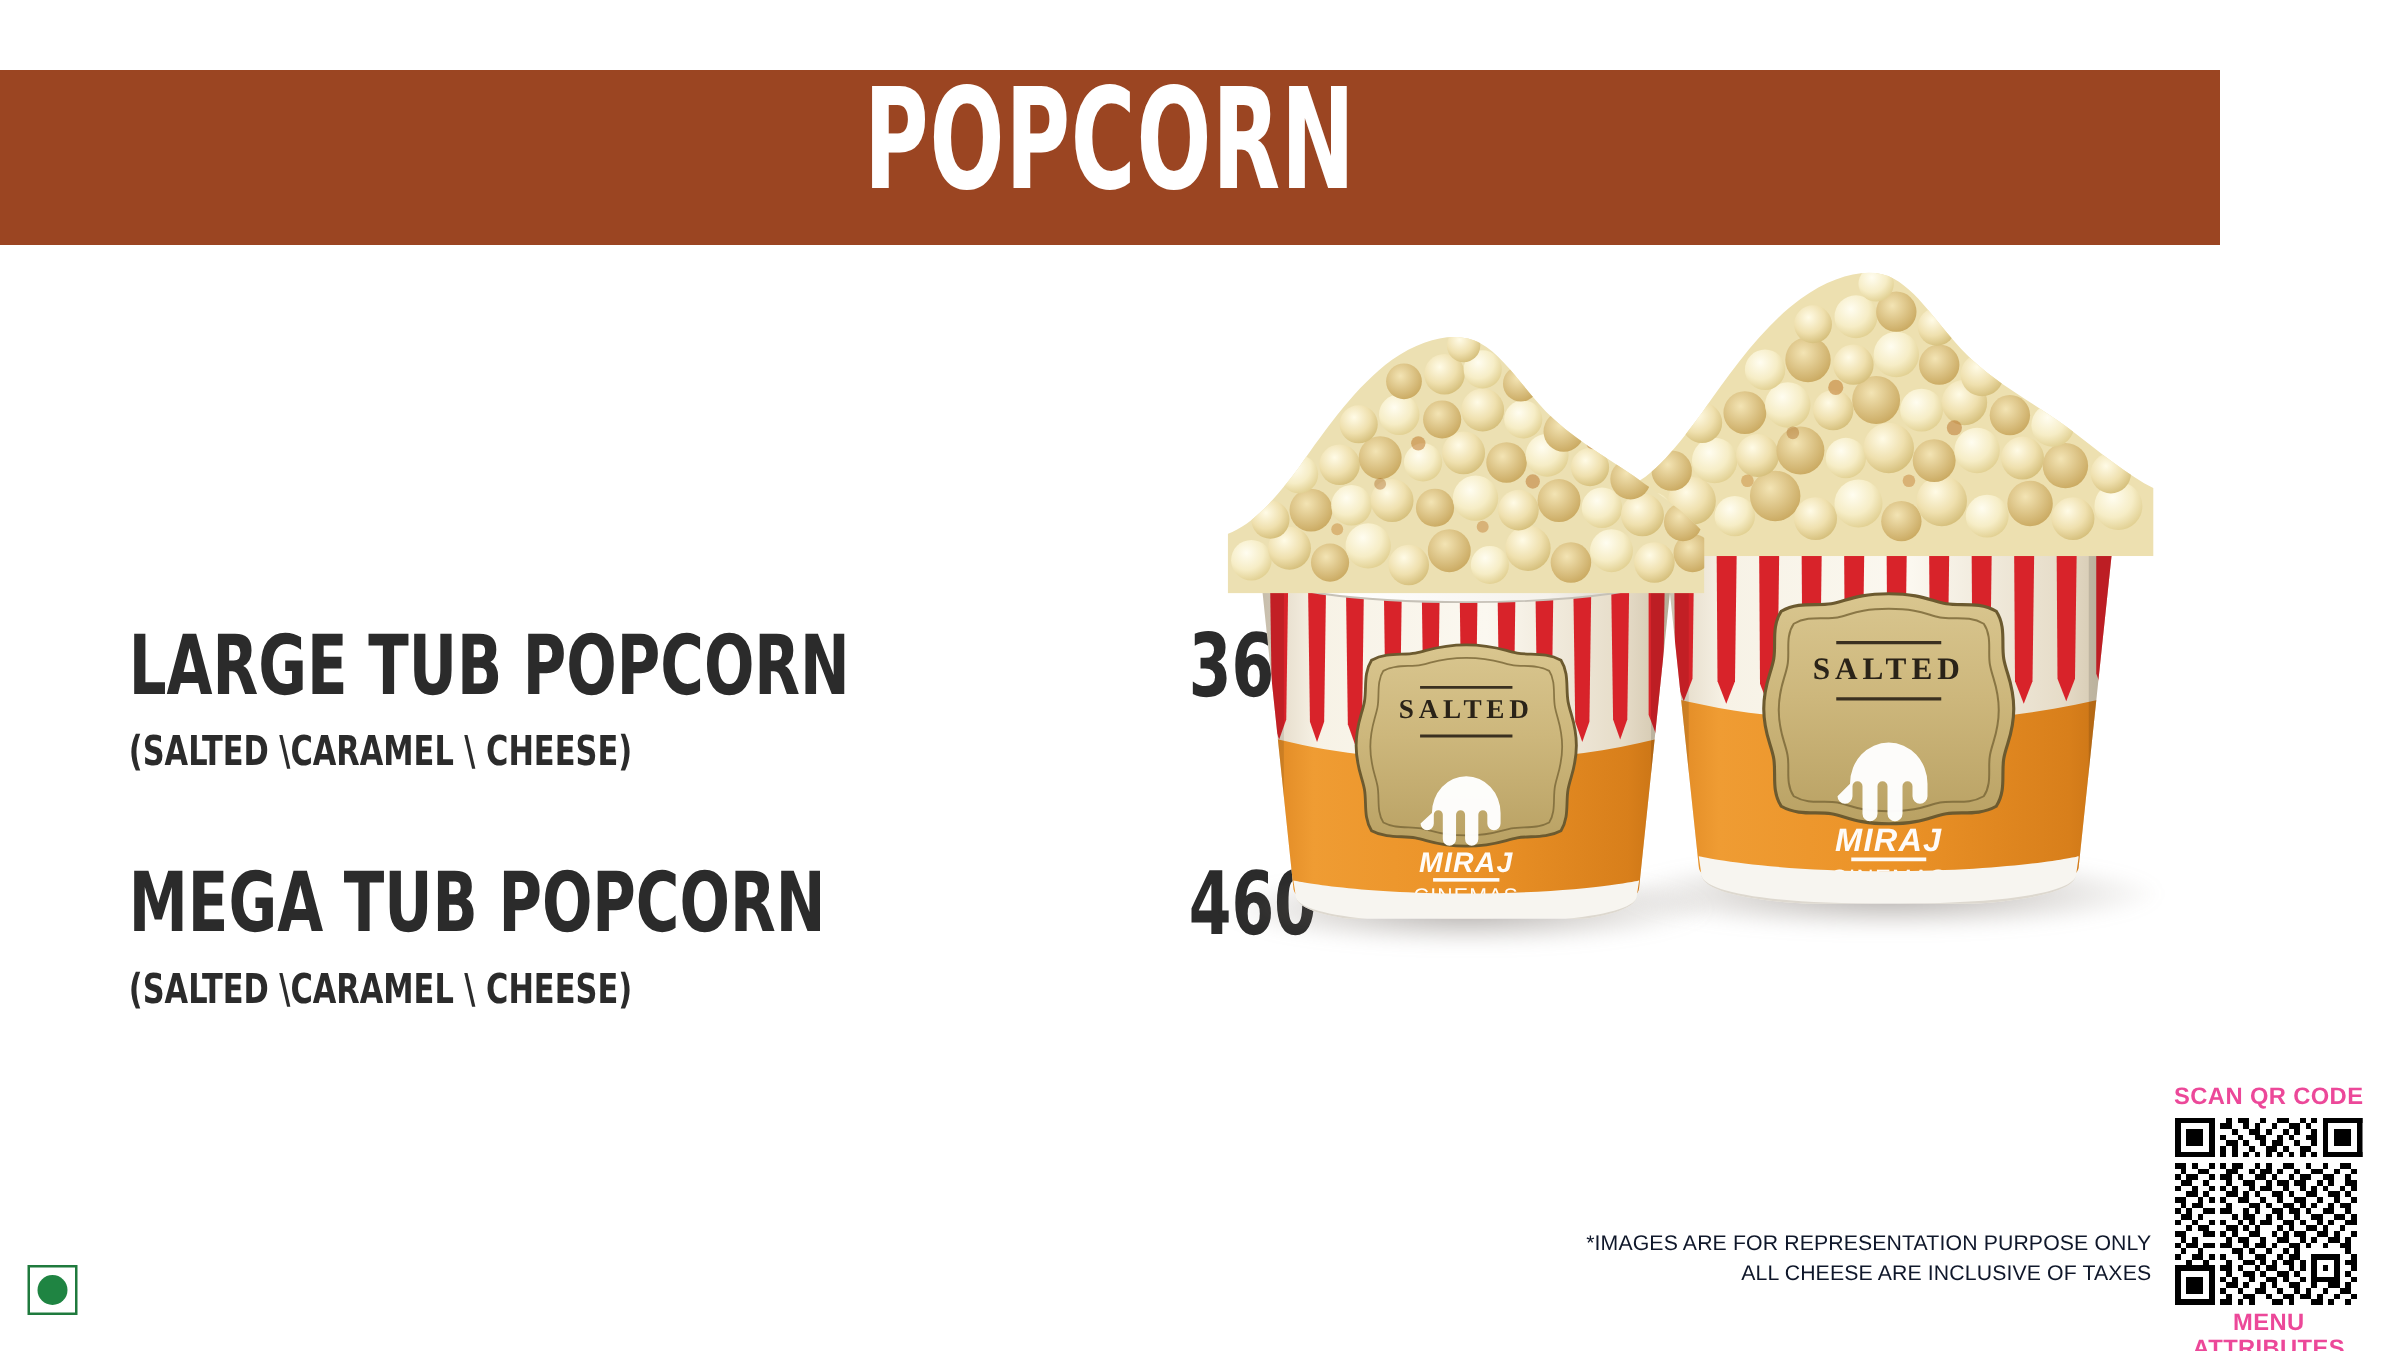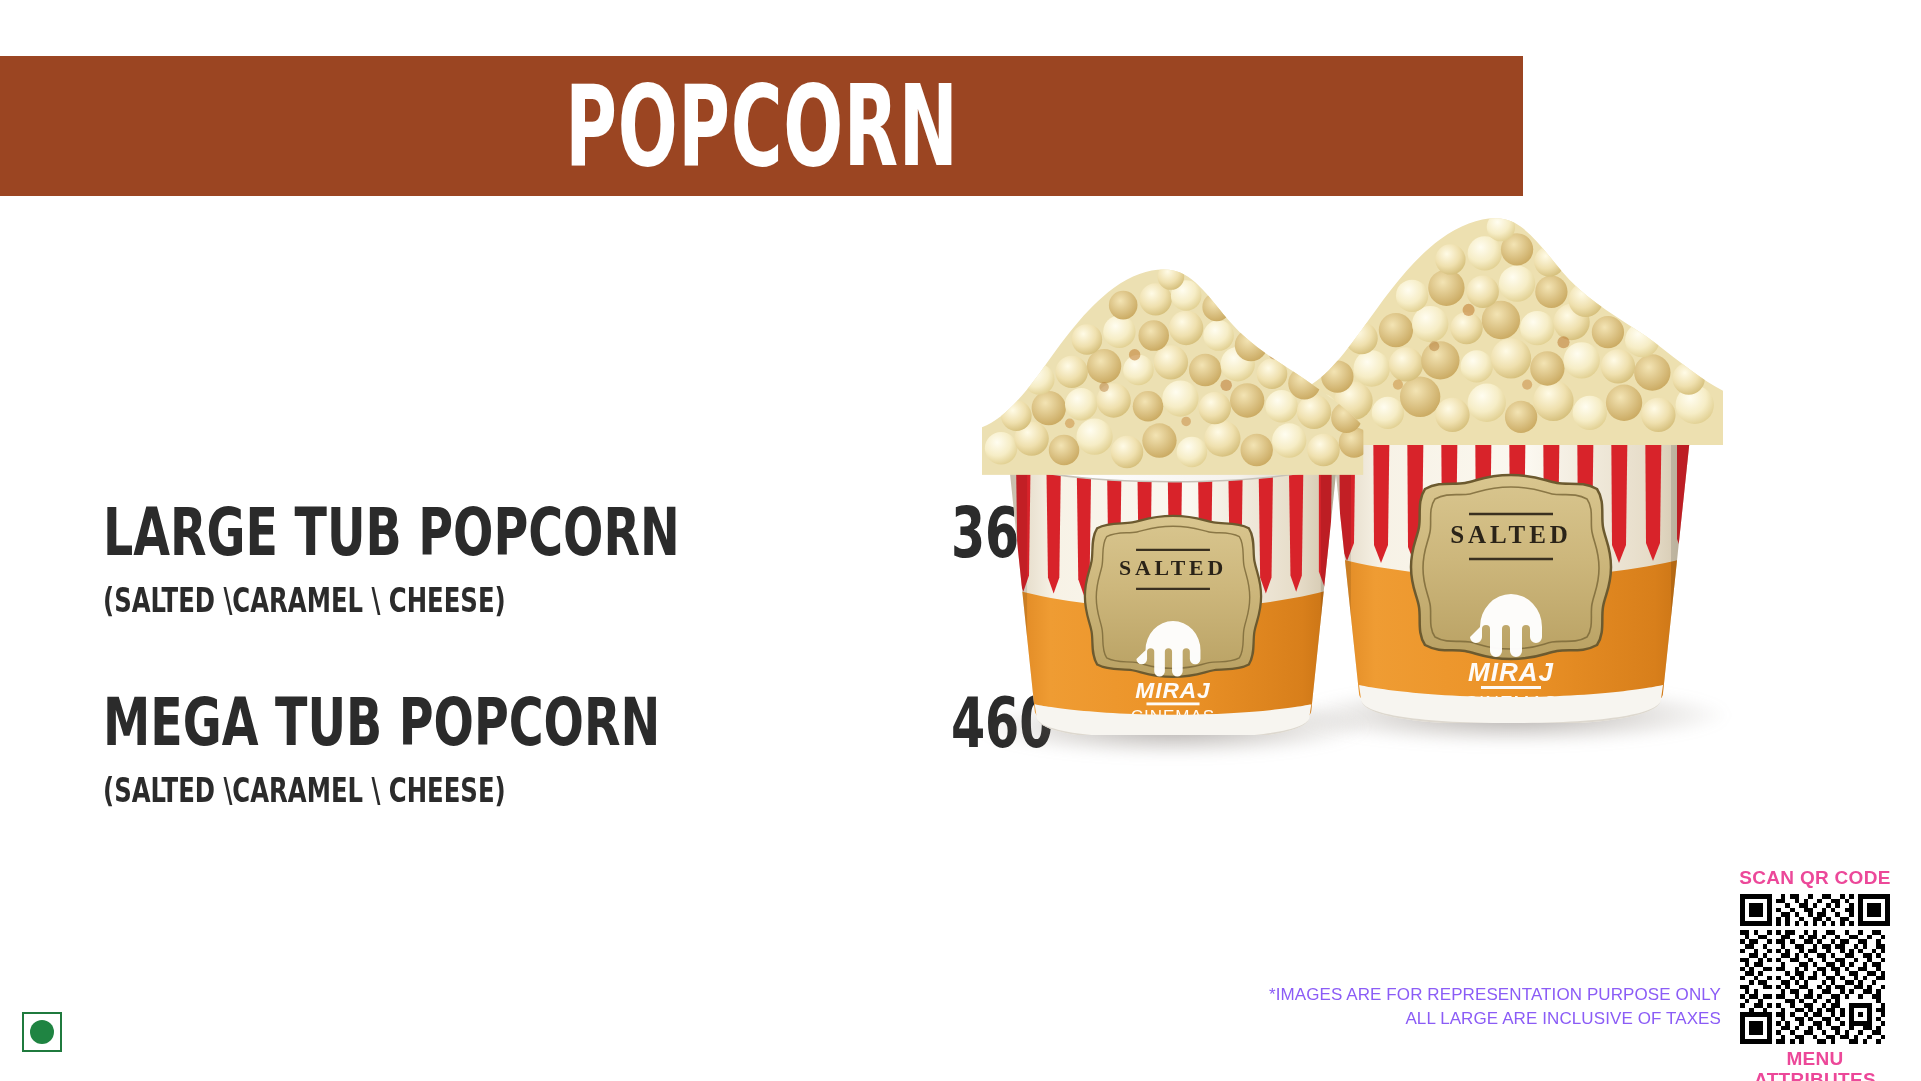--- a/index.html
+++ b/index.html
@@ -1,21 +1,21 @@
 <!DOCTYPE html>
 <html><head>
 <meta charset="utf-8">
 <style>
   html,body{margin:0;padding:0;background:#ffffff;}
   body{width:1921px;height:1081px;overflow:hidden;font-family:"Liberation Sans",sans-serif;}
   .stage{position:relative;width:1921px;height:1081px;background:#fff;overflow:hidden;}
 
   
-  .banner{position:absolute;left:0;top:56px;width:1523px;height:140px;
-          display:flex;align-items:center;justify-content:center;}
+  .banner{position:absolute;left:0;top:56px;width:1776px;height:140px;
+          display:flex;align-items:flex-start;justify-content:center;}
   .banner-title{
     color:#ffffff;
     font-family:"Liberation Sans Narrow","DejaVu Sans Condensed","Liberation Sans",sans-serif;
     font-weight:700;font-size:112px;line-height:1;
     letter-spacing:1px;
     transform:scaleX(.70);transform-origin:center center;
     white-space:nowrap;
   }
 
   
@@ -59,21 +59,21 @@
 
   
   .qr-block{position:absolute;left:1730px;top:868px;width:170px;text-align:center;}
   .qr-cap{font-family:"Liberation Sans",sans-serif;font-weight:700;font-size:19px;
           color:#ec4899;letter-spacing:.3px;line-height:1.1;}
   .qr-cap.bottom{margin-top:5px;}
   .qr-img{width:150px;height:150px;margin:5px auto 0;display:block;background:#fff;}
 
   
   .disclaimer{position:absolute;right:200px;top:983px;width:620px;text-align:right;
-              font-family:"Liberation Sans",sans-serif;font-size:17px;color:#8b5cf6;
+              font-family:"Liberation Sans",sans-serif;font-size:17px;color:#0f172a;
               line-height:1.42;letter-spacing:.1px;}
 
   
   .veg{position:absolute;left:22px;top:1012px;width:40px;height:40px;
        border:2px solid #1f7a3d;background:#fff;box-sizing:border-box;
        display:flex;align-items:center;justify-content:center;}
   .veg-dot{width:24px;height:24px;border-radius:50%;background:#1f8442;}
 </style>
 </head>
 <body>
@@ -727,20 +727,20 @@
         <rect x="27" y="32" width="1" height="1"></rect>
           <rect x="30" y="32" width="1" height="1"></rect>
       </g>
     </svg>
 
     <div class="qr-cap bottom">MENU ATTRIBUTES</div>
   </div>
 
   <div class="disclaimer">
     <div>*IMAGES ARE FOR REPRESENTATION PURPOSE ONLY</div>
-    <div>ALL LARGE ARE INCLUSIVE OF TAXES</div>
+    <div>ALL CHEESE ARE INCLUSIVE OF TAXES</div>
   </div>
 
   <div class="veg">
     <div class="veg-dot"></div>
   </div>
 
 </div>
 
 </body></html>

